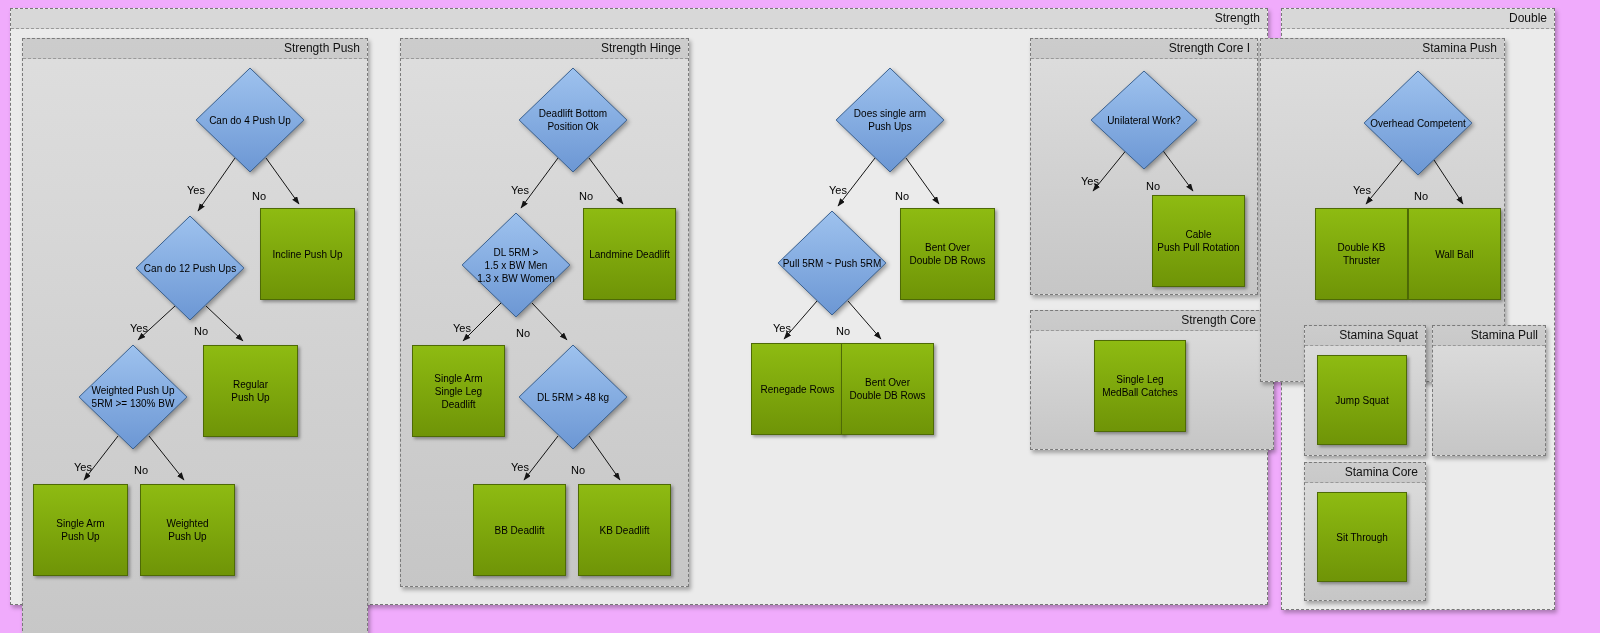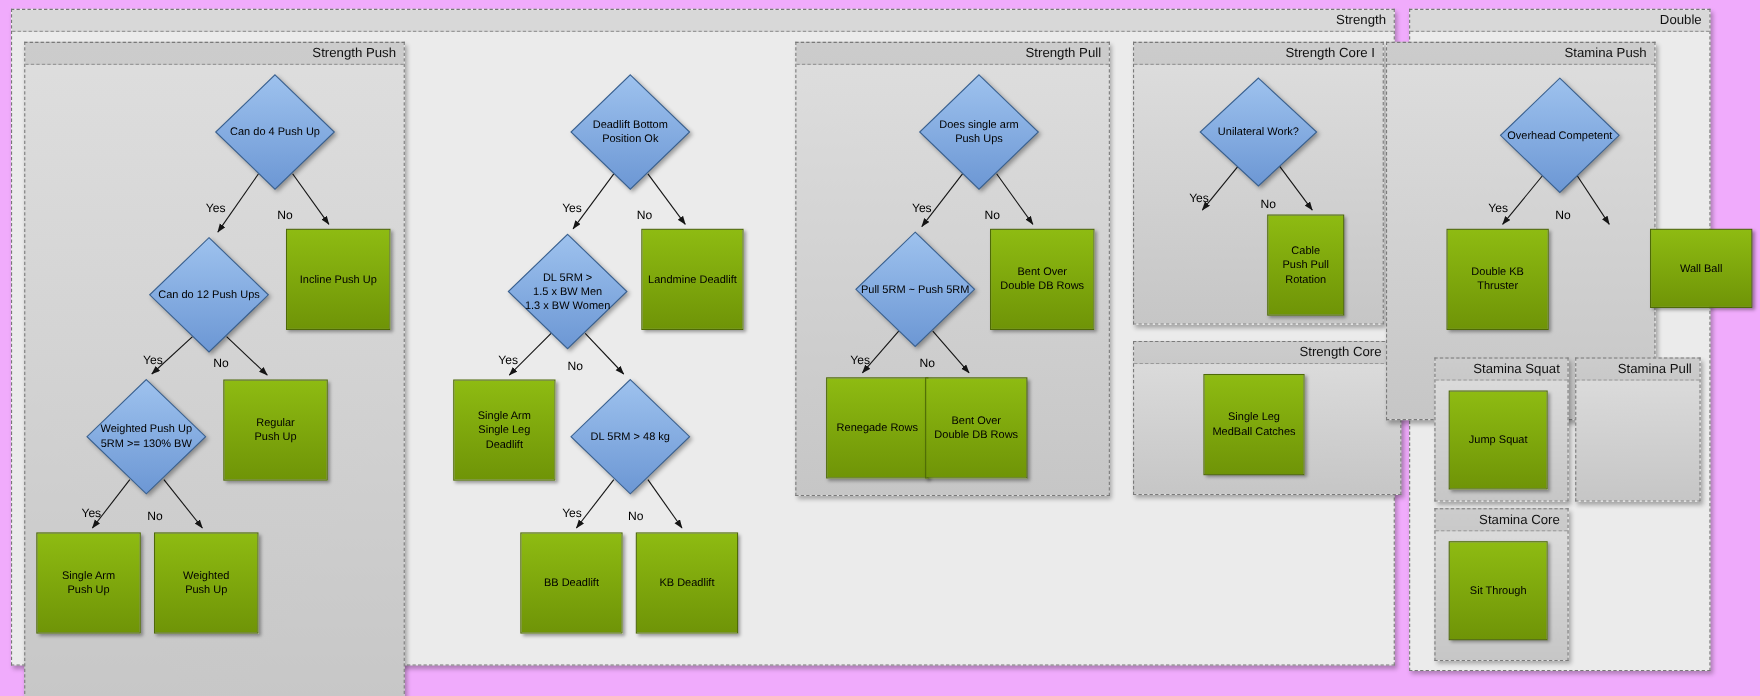--- a/index.html
+++ b/index.html
@@ -81,22 +81,22 @@
   <div class="group" style="left:10px;top:8px;width:1258px;height:597px">
     <div class="strip">Strength</div>
   </div>
   <div class="group" style="left:1281px;top:8px;width:274px;height:602px">
     <div class="strip">Double</div>
   </div>
 
   <div class="panel" style="left:22px;top:38px;width:346px;height:628px">
     <div class="strip">Strength Push</div>
   </div>
-  <div class="panel" style="left:723px;top:38px;width:286px;height:413px">
-    <div class="strip">Strength Pull</div>
+  <div class="panel" style="left:400px;top:38px;width:289px;height:549px">
+    <div class="strip">Strength Hinge</div>
   </div>
   <div class="panel" style="left:1030px;top:38px;width:228px;height:257px">
     <div class="strip">Strength Core I</div>
   </div>
   <div class="panel" style="left:1030px;top:310px;width:244px;height:140px">
     <div class="strip">Strength Core II</div>
   </div>
   <div class="panel" style="left:1260px;top:38px;width:245px;height:344px">
     <div class="strip">Stamina Push</div>
   </div>
@@ -233,40 +233,40 @@
     <span class="node-label">Bent Over
 Double DB Rows</span>
   </div>
 
   <div class="node decision" style="left:1090px;top:70px;width:108px;height:100px">
     <svg class="shape" viewBox="0 0 100 100" preserveAspectRatio="none">
         <polygon points="50,1 99,50 50,99 1,50" fill="url(#gradBlue)" stroke="#39608f" vector-effect="non-scaling-stroke"></polygon>
       </svg>
     <span class="node-label">Unilateral Work?</span>
   </div>
-  <div class="node action" style="left:1152px;top:195px;width:70px;height:92px">
+  <div class="node action" style="left:1152px;top:195px;width:93px;height:92px">
     <span class="node-label">Cable
 Push Pull Rotation</span>
   </div>
 
   <div class="node action" style="left:1094px;top:340px;width:92px;height:92px">
     <span class="node-label">Single Leg
 MedBall Catches</span>
   </div>
 
   <div class="node decision" style="left:1363px;top:70px;width:110px;height:106px">
     <svg class="shape" viewBox="0 0 100 100" preserveAspectRatio="none">
         <polygon points="50,1 99,50 50,99 1,50" fill="url(#gradBlue)" stroke="#39608f" vector-effect="non-scaling-stroke"></polygon>
       </svg>
     <span class="node-label">Overhead Competent</span>
   </div>
   <div class="node action" style="left:1315px;top:208px;width:93px;height:92px">
     <span class="node-label">Double KB Thruster</span>
   </div>
-  <div class="node action" style="left:1500px;top:208px;width:93px;height:72px">
+  <div class="node action" style="left:1408px;top:208px;width:93px;height:92px">
     <span class="node-label">Wall Ball</span>
   </div>
 
   <div class="node action" style="left:1317px;top:355px;width:90px;height:90px">
     <span class="node-label">Jump Squat</span>
   </div>
   <div class="node action" style="left:1317px;top:492px;width:90px;height:90px">
     <span class="node-label">Sit Through</span>
   </div>
 

